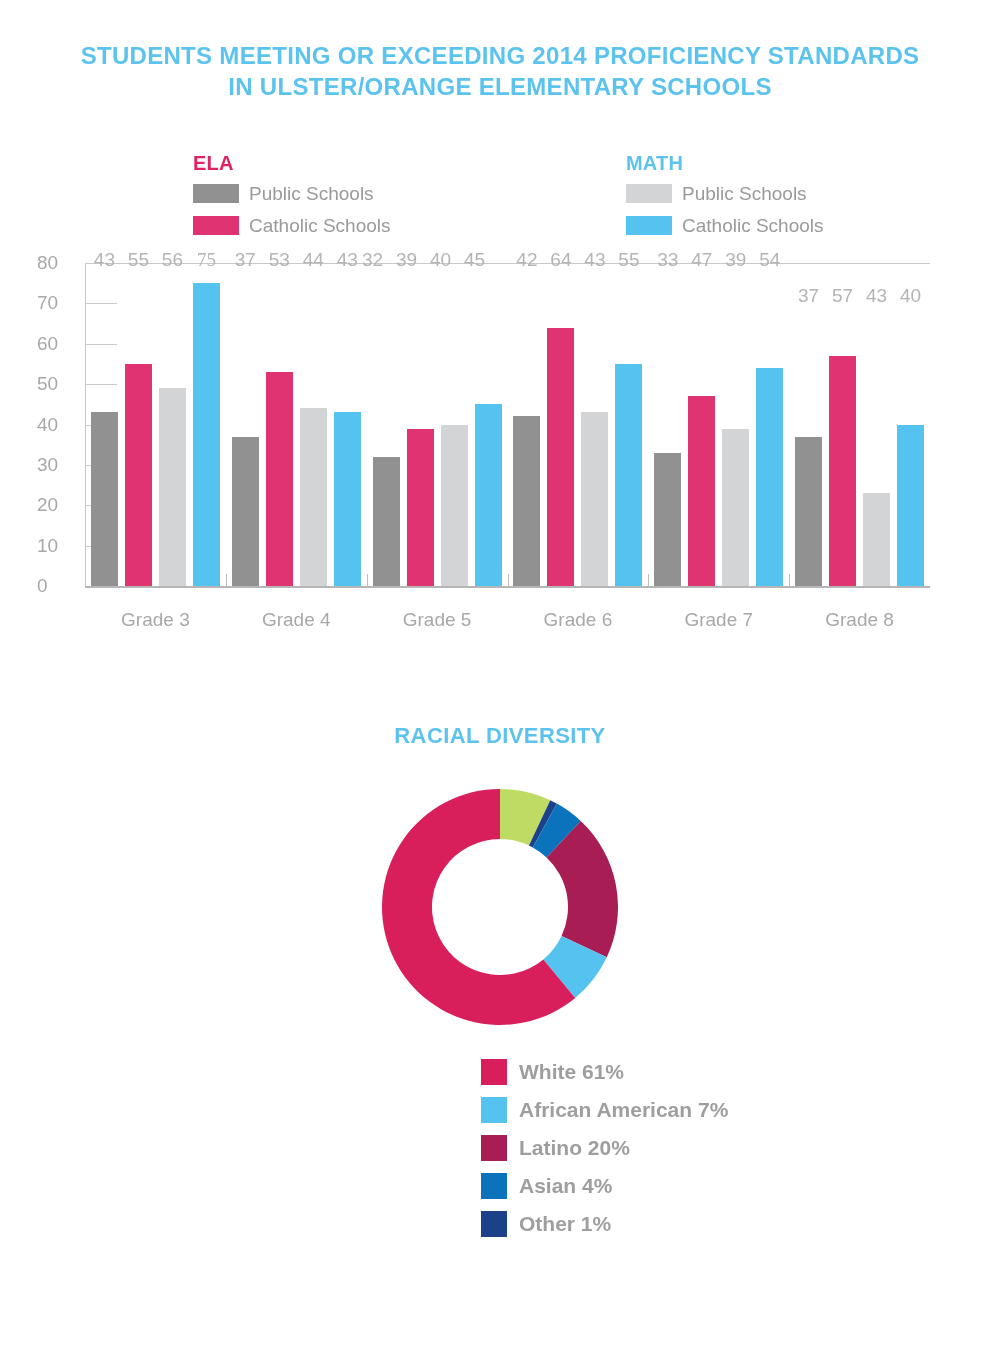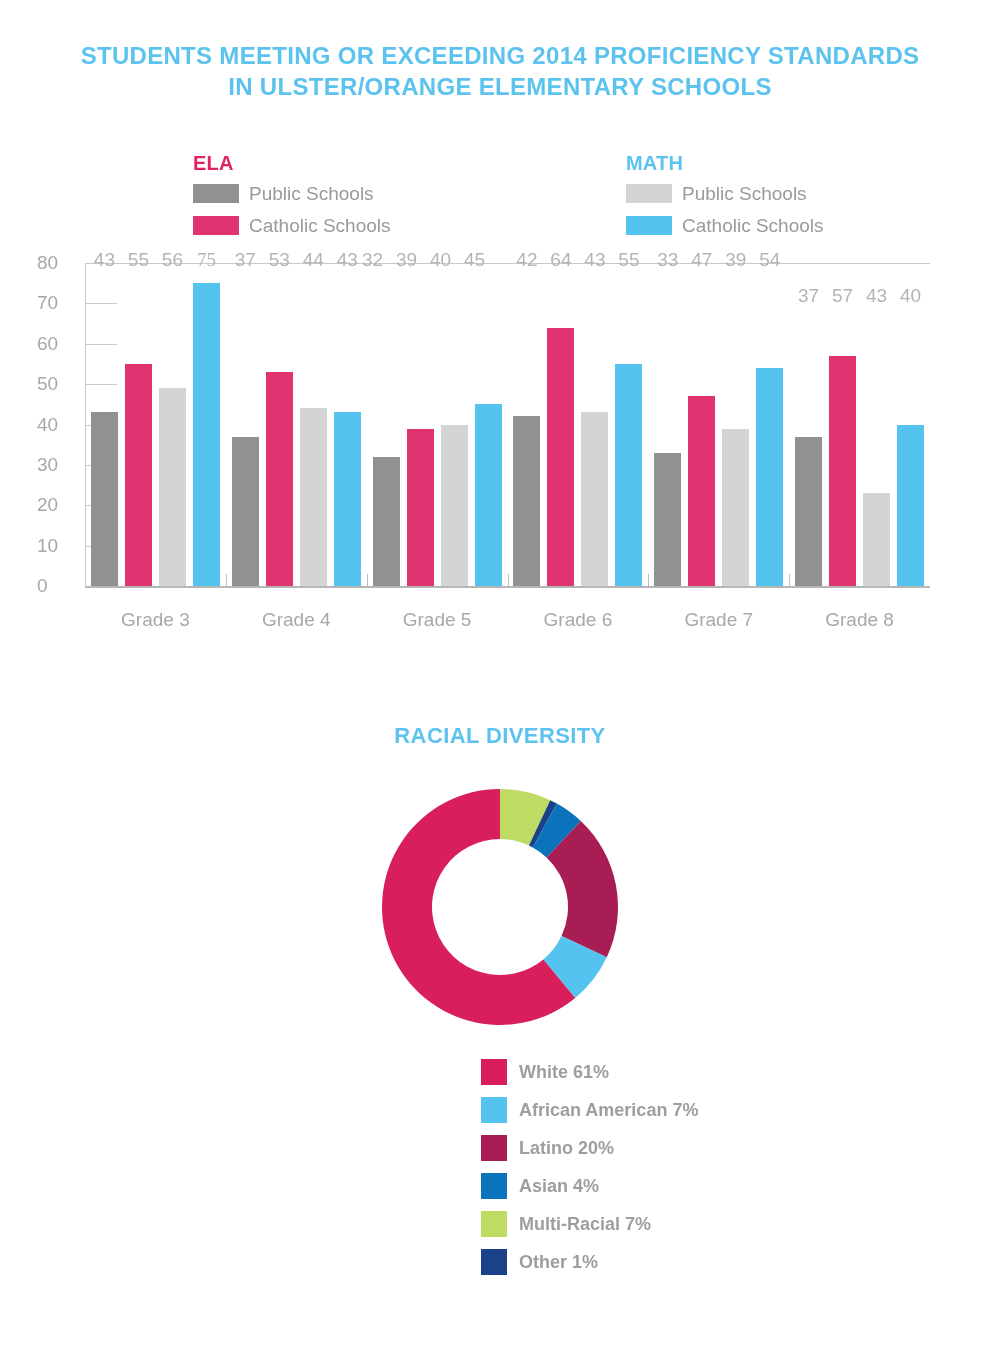--- a/index.html
+++ b/index.html
@@ -141,21 +141,21 @@
     height: 38px;
   }
   .dl-sw {
     width: 26px;
     height: 26px;
     margin-right: 12px;
     flex: 0 0 auto;
   }
   .dl-lab {
     color: #9E9E9E;
-    font-size: 18px;
+    font-size: 21px;
     line-height: 18px;
     font-weight: bold;
     white-space: nowrap;
   }
 </style>
 </head>
 <body>
 
 <div id="page">
 
@@ -272,22 +272,18 @@
       </div>
       <div class="dl-row">
         <span class="dl-sw" style="background: rgb(168, 29, 84);"></span>
         <span class="dl-lab">Latino 20%</span>
       </div>
       <div class="dl-row">
         <span class="dl-sw" style="background: rgb(11, 115, 187);"></span>
         <span class="dl-lab">Asian 4%</span>
       </div>
       <div class="dl-row">
-        <span class="dl-sw" style="background: rgb(190, 219, 99);"></span>
-        <span class="dl-lab">Multi-Racial 7%</span>
-      </div>
-      <div class="dl-row">
         <span class="dl-sw" style="background: rgb(27, 66, 137);"></span>
         <span class="dl-lab">Other 1%</span>
       </div>
     </div>
 
 </div>
 
 </body></html>

